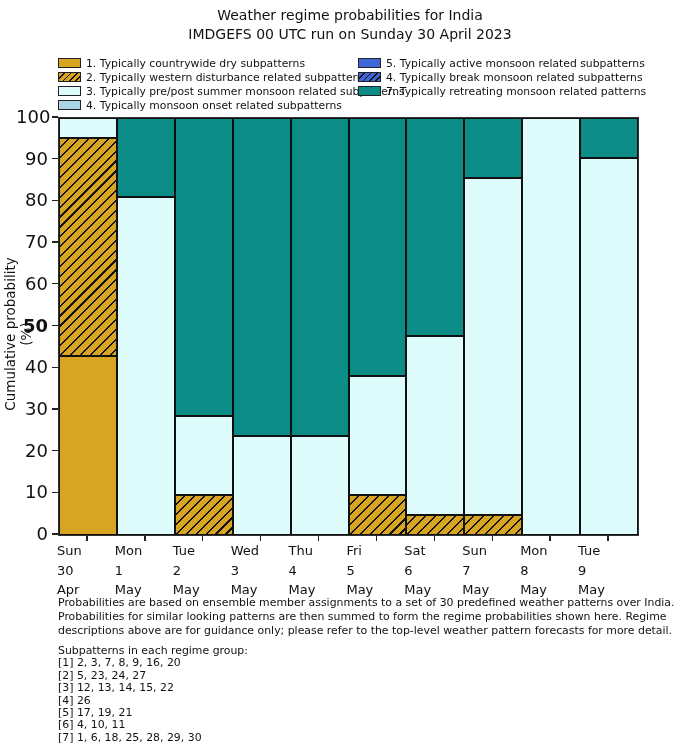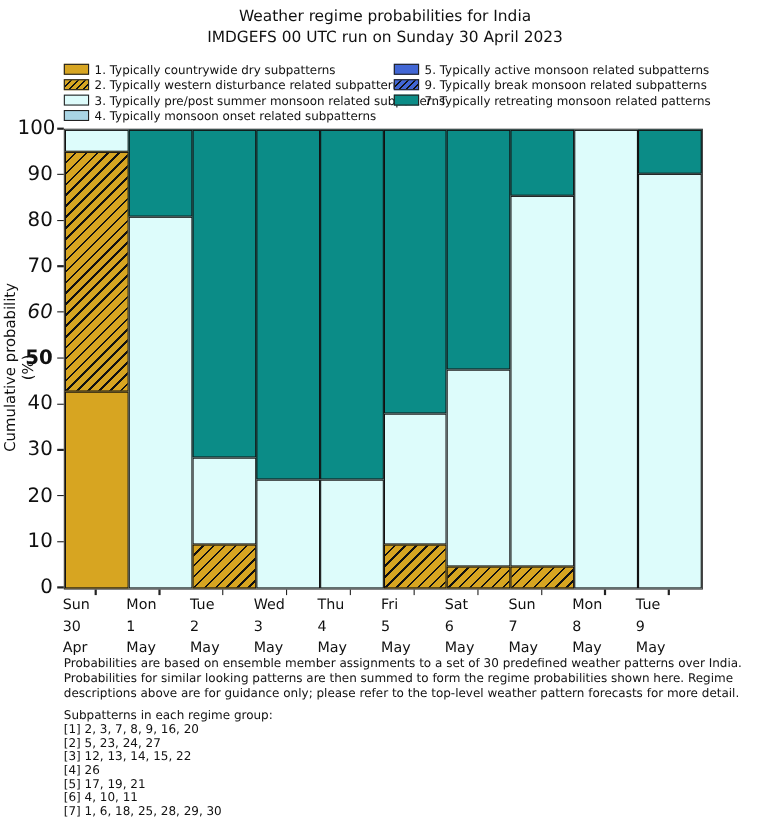--- a/index.html
+++ b/index.html
@@ -64,21 +64,21 @@
         <div class="legend-label">4. Typically monsoon onset related subpatterns</div>
       </div>
     </div>
   <div id="legend-col-2" class="legend-col">
       <div class="legend-item">
         <div class="legend-swatch" style="background-color: rgb(65, 102, 213);"></div>
         <div class="legend-label">5. Typically active monsoon related subpatterns</div>
       </div>
       <div class="legend-item">
         <div class="legend-swatch hatch-small" style="background-color: rgb(65, 102, 213);"></div>
-        <div class="legend-label">9. Typically break monsoon related subpatterns</div>
+        <div class="legend-label">4. Typically break monsoon related subpatterns</div>
       </div>
       <div class="legend-item">
         <div class="legend-swatch" style="background-color: rgb(11, 140, 135);"></div>
         <div class="legend-label">7. Typically retreating monsoon related patterns</div>
       </div>
     </div>
 
   <div id="y-axis-label">Cumulative probability (%)</div>
 
   <div id="plot-area">
@@ -135,21 +135,21 @@
       <div class="ytick-label" style="left: 16px; top: 484.3px;">10</div>
       <div class="ytick-mark" style="left: 52px; top: 449.9px;"></div>
       <div class="ytick-label" style="left: 16px; top: 442.6px;">20</div>
       <div class="ytick-mark" style="left: 52px; top: 408.2px;"></div>
       <div class="ytick-label" style="left: 16px; top: 400.9px;">30</div>
       <div class="ytick-mark" style="left: 52px; top: 366.5px;"></div>
       <div class="ytick-label" style="left: 16px; top: 359.2px;">40</div>
       <div class="ytick-mark" style="left: 52px; top: 324.8px;"></div>
       <div class="ytick-label" style="left: 16px; top: 317.5px; font-weight: bold;">50</div>
       <div class="ytick-mark" style="left: 52px; top: 283.1px;"></div>
-      <div class="ytick-label" style="left: 16px; top: 275.8px; font-style: italic;">60</div>
+      <div class="ytick-label" style="left: 16px; top: 275.8px;">60</div>
       <div class="ytick-mark" style="left: 52px; top: 241.4px;"></div>
       <div class="ytick-label" style="left: 16px; top: 234.1px;">70</div>
       <div class="ytick-mark" style="left: 52px; top: 199.7px;"></div>
       <div class="ytick-label" style="left: 16px; top: 192.4px;">80</div>
       <div class="ytick-mark" style="left: 52px; top: 158px;"></div>
       <div class="ytick-label" style="left: 16px; top: 150.7px;">90</div>
       <div class="ytick-mark" style="left: 52px; top: 116.3px;"></div>
       <div class="ytick-label" style="left: 16px; top: 109px;">100</div>
       <div class="xtick-mark" style="left: 86.25px;"></div>
       <div class="xtick-label" style="left: 56.95px;">Sun

